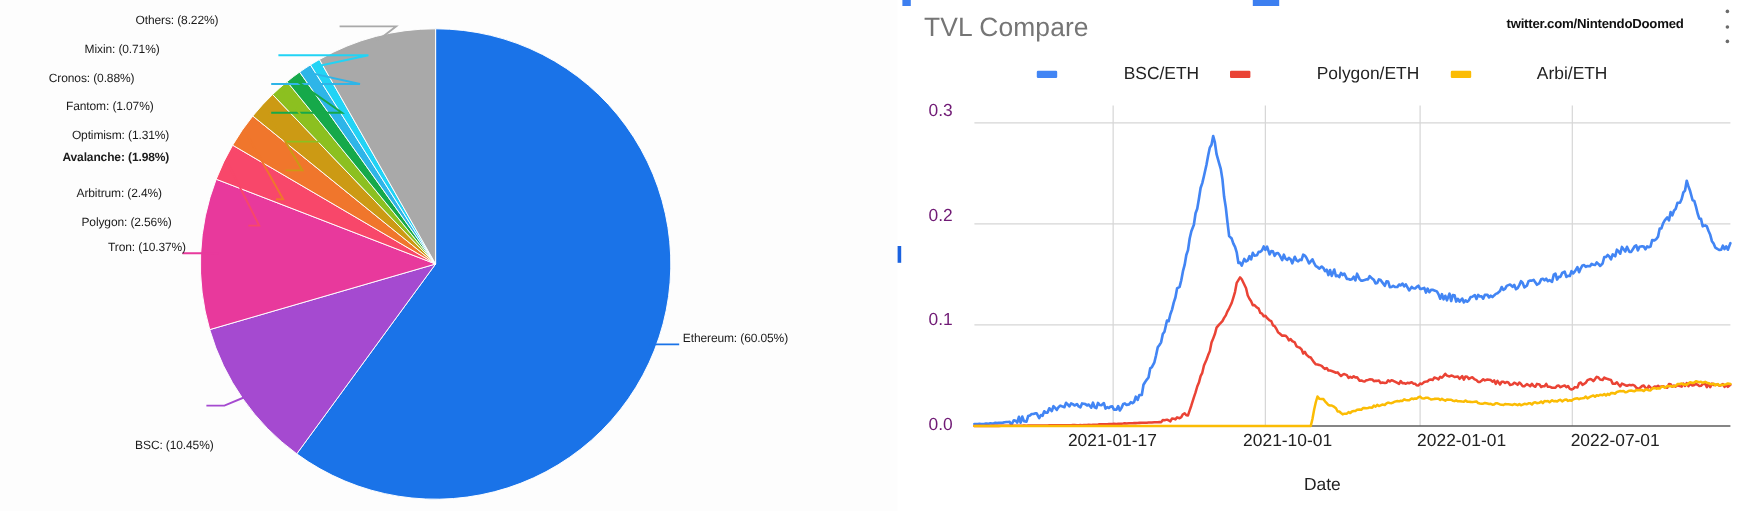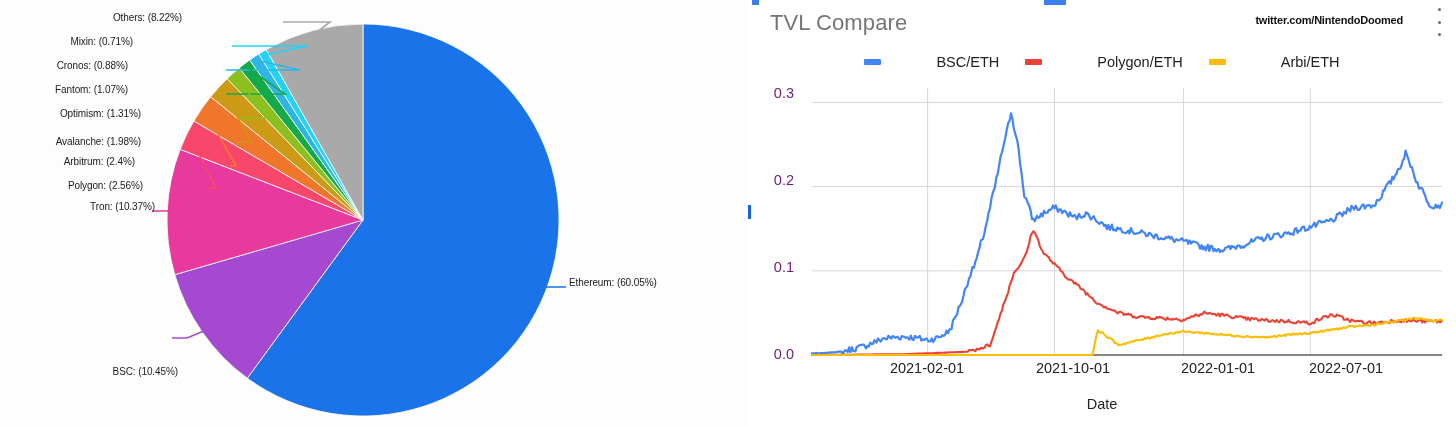--- a/index.html
+++ b/index.html
@@ -83,24 +83,24 @@
         <polyline points="221.6,90.2 252,142 238,142" fill="none" stroke="#cc9a14" stroke-width="1.6"></polyline>
         <polyline points="205.1,110.8 236,166 230,166" fill="none" stroke="#f0762c" stroke-width="1.6"></polyline>
         <polyline points="190.1,136.6 216,188 207,188" fill="none" stroke="#f8476a" stroke-width="1.6"></polyline>
         <polyline points="171.2,211.7 182,211 152,211" fill="none" stroke="#e8399c" stroke-width="1.6"></polyline>
         <polyline points="205.7,330.2 187,338 172,338" fill="none" stroke="#a54ad0" stroke-width="1.6"></polyline>
         <polyline points="545.5,279.6 542,287 566,287" fill="none" stroke="#1a73e8" stroke-width="1.6"></polyline>
       </svg>
 
     <div class="pie-label r" style="right:566px;top:12px;">Others: (8.22%)</div>
     <div class="pie-label r" style="right:615px;top:36px;">Mixin: (0.71%)</div>
-    <div class="pie-label r" style="right:620px;top:60px;margin-left:17px;">Cronos: (0.88%)</div>
+    <div class="pie-label r" style="right:636px;top:60px;margin-left:17px;">Cronos: (0.88%)</div>
     <div class="pie-label r" style="right:620px;top:84px;">Fantom: (1.07%)</div>
     <div class="pie-label r" style="right:607px;top:108px;">Optimism: (1.31%)</div>
-    <div class="pie-label r" style="right:607px;top:136px;">Avalanche: (1.98%)</div>
+    <div class="pie-label r" style="right:607px;top:126px;font-weight:bold;">Avalanche: (1.98%)</div>
     <div class="pie-label r" style="right:613px;top:156px;text-align:right;">Arbitrum: (2.4%)</div>
     <div class="pie-label r" style="right:605px;top:180px;">Polygon: (2.56%)</div>
     <div class="pie-label r" style="right:593px;top:201px;">Tron: (10.37%)</div>
     <div class="pie-label r" style="right:570px;top:328px;margin-top:38px;">BSC: (10.45%)</div>
     <div class="pie-label l" style="left:569px;top:277px;">Ethereum: (60.05%)</div>
   </div>
 
   <div id="line-panel">
 
     <div class="top-artifact" style="left:4px;top:0px;width:7px;height:5px;"></div>
@@ -143,21 +143,21 @@
           <line x1="64" x2="694" y1="355" y2="355" stroke="#5c5c5c" stroke-width="1.4"></line>
           <polyline points="64.0,353.3 65.4,353.4 66.8,353.3 68.2,353.2 69.6,353.3 71.0,353.3 72.4,353.2 73.8,353.0 75.9,353.2 77.3,352.8 78.7,352.9 80.1,352.8 81.5,352.4 82.9,352.6 84.3,352.4 86.4,352.4 87.8,352.2 89.2,351.9 90.6,351.7 92.0,351.7 93.4,351.6 94.8,354.1 96.9,350.2 98.3,350.6 99.7,352.1 101.1,347.4 102.5,352.2 103.9,347.2 105.3,351.0 107.4,351.4 108.8,346.7 110.3,346.2 111.7,345.0 113.1,345.0 114.5,344.5 115.9,344.5 118.0,348.4 119.4,345.9 120.8,346.5 122.2,342.7 123.6,343.9 125.0,343.8 126.4,340.2 128.5,342.6 129.9,338.5 131.3,339.9 132.7,341.6 134.1,339.3 135.5,338.0 136.9,338.6 139.0,339.3 140.4,335.7 141.8,337.1 143.2,338.6 144.6,336.1 146.0,336.8 147.4,337.9 149.5,336.7 150.9,338.7 152.3,339.5 153.7,336.2 155.1,336.5 156.5,336.8 157.9,337.9 159.3,337.1 161.4,339.7 162.8,335.6 164.2,339.4 165.6,340.1 167.0,335.8 168.4,337.5 169.8,337.7 171.9,335.9 173.3,340.5 174.7,339.3 176.1,340.0 177.5,338.8 178.9,338.7 180.3,341.3 182.4,341.3 183.8,338.4 185.2,342.0 186.6,339.9 188.0,336.6 189.4,336.2 190.8,337.4 192.9,337.0 194.3,335.2 195.7,336.0 197.1,334.9 198.5,330.6 200.0,333.3 201.4,329.3 203.5,329.2 204.9,320.6 206.3,318.3 207.7,316.3 209.1,314.6 210.5,307.0 211.9,306.0 214.0,301.9 215.4,296.0 216.8,289.4 218.2,287.5 219.6,285.3 221.0,278.4 222.4,276.5 224.5,267.1 225.9,267.7 227.3,261.9 228.7,258.0 230.1,252.2 231.5,247.9 232.9,240.4 235.0,239.1 236.4,233.5 237.8,226.0 239.2,220.8 240.6,212.5 242.0,208.4 243.4,198.7 244.8,192.7 246.9,187.3 248.3,177.7 249.7,173.9 251.1,165.6 252.5,156.7 253.9,152.6 255.3,146.7 257.4,137.3 258.8,129.6 260.2,123.0 261.6,120.6 263.0,113.4 264.4,118.7 265.8,128.5 267.9,136.0 269.3,140.7 270.7,149.5 272.1,164.0 273.5,172.8 274.9,185.3 276.3,196.8 278.4,198.8 279.8,203.0 281.2,205.8 282.6,210.3 284.0,219.1 285.4,218.8 286.8,221.3 288.9,215.8 290.4,217.9 291.8,217.0 293.2,213.5 294.6,216.2 296.0,210.7 297.4,213.0 299.5,212.7 300.9,209.8 302.3,209.9 303.7,208.6 305.1,205.4 306.5,208.2 307.9,205.5 310.0,211.9 311.4,209.3 312.8,209.5 314.2,213.2 315.6,211.1 317.0,210.8 318.4,212.7 320.5,216.8 321.9,212.2 323.3,215.6 324.7,216.6 326.1,214.9 327.5,216.1 328.9,219.4 331.0,214.0 332.4,217.0 333.8,217.8 335.2,216.4 336.6,216.7 338.0,212.2 339.4,213.0 340.8,215.0 342.9,219.5 344.3,217.8 345.7,216.1 347.1,219.3 348.5,221.8 349.9,222.5 351.3,223.9 353.4,222.1 354.8,223.3 356.2,226.0 357.6,224.8 359.0,229.2 360.4,225.0 361.8,229.9 363.9,224.6 365.3,230.2 366.7,229.6 368.1,230.9 369.5,227.4 370.9,229.2 372.3,228.0 374.4,232.4 375.8,232.5 377.2,233.1 378.6,232.7 380.1,230.6 381.5,233.6 382.9,228.1 385.0,232.6 386.4,233.9 387.8,233.8 389.2,233.4 390.6,232.8 392.0,232.8 393.4,230.2 395.5,232.2 396.9,233.2 398.3,236.2 399.7,235.8 401.1,232.8 402.5,233.4 403.9,235.3 406.0,238.2 407.4,234.5 408.8,234.7 410.2,239.3 411.6,239.2 413.0,238.2 414.4,239.1 416.5,239.2 417.9,237.1 419.3,237.9 420.7,236.3 422.1,238.6 423.5,236.9 424.9,239.4 426.3,242.0 428.4,239.1 429.8,240.2 431.2,240.4 432.6,239.1 434.0,238.1 435.4,240.7 436.8,240.7 438.9,239.9 440.3,243.8 441.7,240.5 443.1,243.5 444.5,241.6 445.9,241.5 447.3,242.0 449.4,242.8 450.8,245.3 452.2,248.9 453.6,245.1 455.0,249.4 456.4,246.5 457.8,250.3 459.9,244.7 461.3,250.9 462.7,245.8 464.1,246.0 465.5,251.3 466.9,249.0 468.3,251.3 470.5,248.8 471.9,252.0 473.3,250.3 474.7,251.4 476.1,250.2 477.5,247.6 478.9,247.3 481.0,245.9 482.4,249.1 483.8,245.8 485.2,247.1 486.6,246.9 488.0,248.9 489.4,245.7 491.5,245.6 492.9,247.9 494.3,246.4 495.7,247.6 497.1,246.2 498.5,244.9 499.9,244.4 502.0,242.5 503.4,239.2 504.8,241.6 506.2,240.8 507.6,238.2 509.0,237.6 510.4,237.1 512.5,239.0 513.9,237.4 515.3,241.0 516.7,240.1 518.1,237.6 519.5,234.3 520.9,235.8 522.3,239.5 524.4,238.1 525.8,234.3 527.2,233.8 528.6,233.9 530.0,233.2 531.4,235.3 532.8,237.3 534.9,235.9 536.3,232.8 537.7,232.3 539.1,233.6 540.5,232.2 541.9,234.3 543.3,233.5 545.4,234.8 546.8,228.9 548.2,228.1 549.6,233.0 551.0,230.7 552.4,230.7 553.8,227.5 555.9,226.4 557.3,230.8 558.7,229.8 560.2,230.0 561.6,226.0 563.0,227.8 564.4,226.1 566.5,222.7 567.9,226.8 569.3,223.6 570.7,221.2 572.1,220.9 573.5,222.4 574.9,221.7 577.0,221.9 578.4,219.9 579.8,220.6 581.2,220.8 582.6,218.7 584.0,219.9 585.4,221.6 587.5,219.6 588.9,214.2 590.3,214.2 591.7,212.5 593.1,213.8 594.5,216.1 595.9,212.0 598.0,213.6 599.4,208.1 600.8,209.5 602.2,211.4 603.6,205.8 605.0,207.7 606.4,209.6 607.8,205.7 609.9,210.0 611.3,209.9 612.7,207.7 614.1,205.4 615.5,204.5 616.9,208.6 618.3,205.6 620.4,205.2 621.8,205.4 623.2,207.7 624.6,205.4 626.0,206.0 627.4,205.5 628.8,200.1 630.9,200.3 632.3,199.1 633.7,197.2 635.1,190.4 636.5,190.3 637.9,186.1 639.3,183.7 641.4,181.2 642.8,183.7 644.2,176.7 645.6,179.4 647.0,175.6 648.4,174.1 649.9,169.0 652.0,168.9 653.4,165.8 654.8,160.3 656.2,158.8 657.6,150.6 659.0,155.2 660.4,159.0 662.5,166.9 663.9,167.4 665.3,172.2 666.7,177.9 668.1,182.2 669.5,182.4 670.9,188.6 673.0,187.8 674.4,188.7 675.8,192.5 677.2,195.7 678.6,201.0 680.0,203.0 681.4,206.3 683.5,207.6 684.9,208.3 686.3,208.1 687.7,204.7 689.1,207.6 690.5,205.4 691.9,208.1 694.0,202.6" fill="none" stroke="#4285f4" stroke-width="2.2" stroke-linejoin="round" stroke-linecap="round"></polyline>
           <polyline points="64.0,355.0 65.4,355.0 66.8,355.0 68.2,354.9 69.6,355.0 71.0,355.0 72.4,355.0 73.8,354.9 75.9,355.0 77.3,355.0 78.7,354.9 80.1,354.8 81.5,354.9 82.9,354.8 84.3,354.9 86.4,354.8 87.8,354.8 89.2,354.8 90.6,354.8 92.0,354.8 93.4,354.8 94.8,354.8 96.9,354.7 98.3,354.7 99.7,354.8 101.1,354.8 102.5,354.7 103.9,354.7 105.3,354.6 107.4,354.7 108.8,354.6 110.3,354.6 111.7,354.6 113.1,354.5 114.5,354.5 115.9,354.6 118.0,354.6 119.4,354.5 120.8,354.5 122.2,354.5 123.6,354.6 125.0,354.5 126.4,354.4 128.5,354.4 129.9,354.4 131.3,354.4 132.7,354.4 134.1,354.4 135.5,354.3 136.9,354.4 139.0,354.4 140.4,354.4 141.8,354.4 143.2,354.3 144.6,354.3 146.0,354.2 147.4,354.2 149.5,354.3 150.9,354.3 152.3,354.2 153.7,354.3 155.1,354.2 156.5,354.2 157.9,354.2 159.3,354.0 161.4,354.1 162.8,354.0 164.2,353.9 165.6,353.9 167.0,353.8 168.4,353.6 169.8,353.6 171.9,353.6 173.3,353.6 174.7,353.5 176.1,353.4 177.5,353.4 178.9,353.3 180.3,353.2 182.4,353.3 183.8,353.2 185.2,353.2 186.6,353.1 188.0,353.0 189.4,352.8 190.8,352.9 192.9,352.7 194.3,352.7 195.7,352.7 197.1,352.6 198.5,352.6 200.0,352.5 201.4,352.4 203.5,352.3 204.9,352.3 206.3,352.2 207.7,352.2 209.1,352.1 210.5,352.1 211.9,352.0 214.0,351.8 215.4,351.9 216.8,351.8 218.2,351.7 219.6,351.8 221.0,350.0 222.4,350.2 224.5,349.7 225.9,350.4 227.3,351.1 228.7,348.7 230.1,348.9 231.5,349.5 232.9,347.8 235.0,348.5 236.4,347.7 237.8,345.2 239.2,344.4 240.6,346.1 242.0,346.2 243.4,341.9 244.8,337.9 246.9,331.1 248.3,327.0 249.7,322.1 251.1,318.8 252.5,313.4 253.9,310.7 255.3,304.6 257.4,299.8 258.8,295.9 260.2,292.6 261.6,285.4 263.0,282.0 264.4,278.4 265.8,273.0 267.9,270.5 269.3,269.1 270.7,267.6 272.1,264.9 273.5,262.8 274.9,259.4 276.3,256.9 278.4,252.5 279.8,248.0 281.2,243.2 282.6,235.7 284.0,233.4 285.4,231.2 286.8,232.7 288.9,237.1 290.4,240.2 291.8,246.2 293.2,249.0 294.6,251.1 296.0,254.3 297.4,254.2 299.5,256.3 300.9,257.2 302.3,260.8 303.7,261.4 305.1,263.6 306.5,263.1 307.9,265.0 310.0,267.0 311.4,267.6 312.8,271.1 314.2,271.8 315.6,273.9 317.0,276.8 318.4,277.9 320.5,279.8 321.9,279.6 323.3,279.7 324.7,281.1 326.1,283.6 327.5,282.6 328.9,284.3 331.0,285.4 332.4,288.6 333.8,289.3 335.2,289.8 336.6,291.1 338.0,294.6 339.4,293.2 340.8,295.7 342.9,297.5 344.3,297.9 345.7,300.1 347.1,302.0 348.5,303.6 349.9,303.7 351.3,304.1 353.4,304.9 354.8,306.4 356.2,307.4 357.6,306.7 359.0,308.7 360.4,308.8 361.8,309.2 363.9,310.0 365.3,310.6 366.7,310.3 368.1,312.0 369.5,313.3 370.9,312.2 372.3,311.7 374.4,312.6 375.8,314.9 377.2,314.0 378.6,314.8 380.1,313.5 381.5,314.6 382.9,314.3 385.0,317.3 386.4,317.0 387.8,317.7 389.2,317.9 390.6,316.9 392.0,316.6 393.4,316.1 395.5,316.2 396.9,317.7 398.3,317.3 399.7,317.4 401.1,317.1 402.5,319.1 403.9,318.7 406.0,319.2 407.4,318.9 408.8,316.9 410.2,317.9 411.6,316.8 413.0,317.3 414.4,318.0 416.5,319.1 417.9,319.9 419.3,317.5 420.7,319.3 422.1,319.2 423.5,319.8 424.9,319.0 426.3,319.4 428.4,318.5 429.8,319.7 431.2,319.7 432.6,321.1 434.0,321.3 435.4,319.6 436.8,320.1 438.9,318.4 440.3,318.0 441.7,317.9 443.1,316.4 444.5,316.2 445.9,316.6 447.3,314.6 449.4,315.3 450.8,316.1 452.2,314.0 453.6,314.8 455.0,313.2 456.4,311.5 457.8,313.0 459.9,313.7 461.3,313.0 462.7,313.3 464.1,314.2 465.5,314.0 466.9,313.8 468.3,315.7 470.5,313.4 471.9,316.4 473.3,313.7 474.7,313.9 476.1,315.8 477.5,314.9 478.9,314.4 481.0,316.2 482.4,316.8 483.8,318.3 485.2,318.3 486.6,317.3 488.0,316.1 489.4,317.0 491.5,316.3 492.9,316.4 494.3,316.7 495.7,318.1 497.1,317.0 498.5,319.9 499.9,317.4 502.0,320.4 503.4,318.1 504.8,318.2 506.2,319.2 507.6,318.3 509.0,318.8 510.4,320.8 512.5,320.3 513.9,318.9 515.3,319.6 516.7,320.7 518.1,318.8 519.5,320.0 520.9,321.8 522.3,321.8 524.4,320.1 525.8,320.9 527.2,321.9 528.6,319.8 530.0,321.6 531.4,322.3 532.8,319.9 534.9,320.4 536.3,322.5 537.7,321.8 539.1,321.9 540.5,319.9 541.9,322.3 543.3,322.2 545.4,323.1 546.8,323.2 548.2,323.1 549.6,321.4 551.0,321.3 552.4,322.7 553.8,322.0 555.9,321.2 557.3,322.7 558.7,321.7 560.2,324.1 561.6,324.6 563.0,324.1 564.4,322.6 566.5,323.0 567.9,319.3 569.3,318.8 570.7,320.7 572.1,319.9 573.5,319.0 574.9,316.8 577.0,315.9 578.4,316.3 579.8,317.6 581.2,315.9 582.6,314.0 584.0,314.6 585.4,316.3 587.5,316.7 588.9,314.6 590.3,315.5 591.7,315.8 593.1,316.3 594.5,316.6 595.9,319.7 598.0,319.7 599.4,318.6 600.8,320.4 602.2,322.0 603.6,319.6 605.0,320.3 606.4,321.0 607.8,321.5 609.9,320.7 611.3,321.1 612.7,320.7 614.1,321.3 615.5,323.0 616.9,323.8 618.3,323.5 620.4,321.7 621.8,321.2 623.2,323.2 624.6,324.2 626.0,321.6 627.4,322.9 628.8,323.8 630.9,322.1 632.3,322.3 633.7,321.5 635.1,322.7 636.5,322.1 637.9,321.8 639.3,322.6 641.4,323.1 642.8,320.1 644.2,320.2 645.6,322.3 647.0,321.3 648.4,322.2 649.9,321.0 652.0,321.8 653.4,322.2 654.8,319.6 656.2,321.7 657.6,319.2 659.0,321.9 660.4,320.0 662.5,321.3 663.9,320.9 665.3,319.8 666.7,320.7 668.1,321.7 669.5,321.5 670.9,320.1 673.0,319.7 674.4,322.6 675.8,319.5 677.2,322.6 678.6,319.6 680.0,320.9 681.4,320.6 683.5,320.5 684.9,321.5 686.3,320.9 687.7,320.1 689.1,322.4 690.5,320.9 691.9,322.4 694.0,320.6" fill="none" stroke="#ea4335" stroke-width="2.1" stroke-linejoin="round" stroke-linecap="round"></polyline>
           <polyline points="64.0,355.0 65.4,355.0 66.8,355.0 68.2,355.0 69.6,355.0 71.0,355.0 72.4,355.0 73.8,355.0 75.9,355.0 77.3,355.0 78.7,355.0 80.1,355.0 81.5,355.0 82.9,355.0 84.3,355.0 86.4,355.0 87.8,355.0 89.2,355.0 90.6,355.0 92.0,355.0 93.4,355.0 94.8,355.0 96.9,355.0 98.3,355.0 99.7,355.0 101.1,355.0 102.5,355.0 103.9,355.0 105.3,355.0 107.4,355.0 108.8,355.0 110.3,355.0 111.7,355.0 113.1,355.0 114.5,355.0 115.9,355.0 118.0,355.0 119.4,355.0 120.8,355.0 122.2,355.0 123.6,355.0 125.0,355.0 126.4,355.0 128.5,355.0 129.9,355.0 131.3,355.0 132.7,355.0 134.1,355.0 135.5,355.0 136.9,355.0 139.0,355.0 140.4,355.0 141.8,355.0 143.2,355.0 144.6,355.0 146.0,355.0 147.4,355.0 149.5,355.0 150.9,355.0 152.3,355.0 153.7,355.0 155.1,355.0 156.5,355.0 157.9,355.0 159.3,355.0 161.4,355.0 162.8,355.0 164.2,355.0 165.6,355.0 167.0,355.0 168.4,355.0 169.8,355.0 171.9,355.0 173.3,355.0 174.7,355.0 176.1,355.0 177.5,355.0 178.9,355.0 180.3,355.0 182.4,355.0 183.8,355.0 185.2,355.0 186.6,355.0 188.0,355.0 189.4,355.0 190.8,355.0 192.9,355.0 194.3,355.0 195.7,355.0 197.1,355.0 198.5,355.0 200.0,355.0 201.4,355.0 203.5,355.0 204.9,355.0 206.3,355.0 207.7,355.0 209.1,355.0 210.5,355.0 211.9,355.0 214.0,355.0 215.4,355.0 216.8,355.0 218.2,355.0 219.6,355.0 221.0,355.0 222.4,355.0 224.5,355.0 225.9,355.0 227.3,355.0 228.7,355.0 230.1,355.0 231.5,355.0 232.9,355.0 235.0,355.0 236.4,355.0 237.8,355.0 239.2,355.0 240.6,355.0 242.0,355.0 243.4,355.0 244.8,355.0 246.9,355.0 248.3,355.0 249.7,355.0 251.1,355.0 252.5,355.0 253.9,355.0 255.3,355.0 257.4,355.0 258.8,355.0 260.2,355.0 261.6,355.0 263.0,355.0 264.4,355.0 265.8,355.0 267.9,355.0 269.3,355.0 270.7,355.0 272.1,355.0 273.5,355.0 274.9,355.0 276.3,355.0 278.4,355.0 279.8,355.0 281.2,355.0 282.6,355.0 284.0,355.0 285.4,355.0 286.8,355.0 288.9,355.0 290.4,355.0 291.8,355.0 293.2,355.0 294.6,355.0 296.0,355.0 297.4,355.0 299.5,355.0 300.9,355.0 302.3,355.0 303.7,355.0 305.1,355.0 306.5,355.0 307.9,355.0 310.0,355.0 311.4,355.0 312.8,355.0 314.2,355.0 315.6,355.0 317.0,355.0 318.4,355.0 320.5,355.0 321.9,355.0 323.3,355.0 324.7,355.0 326.1,355.0 327.5,355.0 328.9,355.0 331.0,355.0 332.4,355.0 333.8,355.0 335.2,355.0 336.6,355.0 338.0,355.0 339.4,355.0 340.8,355.0 342.9,355.0 344.3,355.0 345.7,349.1 347.1,341.4 348.5,335.2 349.9,330.4 351.3,332.2 353.4,332.4 354.8,332.6 356.2,334.4 357.6,335.9 359.0,337.5 360.4,337.9 361.8,337.9 363.9,339.1 365.3,340.2 366.7,342.9 368.1,342.9 369.5,344.2 370.9,345.3 372.3,344.7 374.4,344.7 375.8,343.4 377.2,344.2 378.6,342.9 380.1,342.5 381.5,342.5 382.9,341.5 385.0,341.2 386.4,341.5 387.8,340.1 389.2,340.1 390.6,340.2 392.0,340.0 393.4,339.5 395.5,339.7 396.9,337.9 398.3,338.9 399.7,337.4 401.1,338.4 402.5,337.8 403.9,337.1 406.0,337.5 407.4,336.2 408.8,335.5 410.2,335.9 411.6,336.0 413.0,335.4 414.4,334.7 416.5,334.1 417.9,334.5 419.3,334.0 420.7,334.1 422.1,332.8 423.5,333.3 424.9,333.5 426.3,333.6 428.4,332.0 429.8,332.6 431.2,332.0 432.6,332.2 434.0,331.0 435.4,330.5 436.8,331.8 438.9,332.0 440.3,331.5 441.7,331.4 443.1,332.1 444.5,332.9 445.9,332.8 447.3,332.4 449.4,332.3 450.8,332.2 452.2,333.3 453.6,332.3 455.0,333.3 456.4,333.9 457.8,332.9 459.9,333.2 461.3,333.1 462.7,333.9 464.1,334.3 465.5,333.7 466.9,334.4 468.3,334.3 470.5,334.6 471.9,334.7 473.3,333.7 474.7,334.7 476.1,334.8 477.5,334.9 478.9,335.1 481.0,334.7 482.4,334.5 483.8,335.9 485.2,336.2 486.6,336.4 488.0,336.4 489.4,335.8 491.5,336.3 492.9,336.7 494.3,336.5 495.7,337.2 497.1,337.0 498.5,336.0 499.9,336.1 502.0,337.0 503.4,337.2 504.8,337.5 506.2,336.7 507.6,336.9 509.0,336.9 510.4,337.1 512.5,337.4 513.9,336.7 515.3,337.1 516.7,337.6 518.1,336.7 519.5,337.7 520.9,337.2 522.3,336.5 524.4,336.9 525.8,336.1 527.2,336.0 528.6,337.1 530.0,335.6 531.4,335.2 532.8,336.0 534.9,335.7 536.3,334.6 537.7,335.9 539.1,334.2 540.5,334.3 541.9,334.2 543.3,335.2 545.4,333.5 546.8,334.4 548.2,334.1 549.6,334.6 551.0,333.5 552.4,333.2 553.8,334.5 555.9,333.1 557.3,332.9 558.7,334.1 560.2,333.6 561.6,334.0 563.0,332.8 564.4,332.3 566.5,331.9 567.9,332.7 569.3,332.0 570.7,331.9 572.1,331.6 573.5,330.4 574.9,332.0 577.0,330.8 578.4,330.1 579.8,329.5 581.2,330.6 582.6,329.4 584.0,329.8 585.4,329.0 587.5,329.4 588.9,328.4 590.3,329.6 591.7,328.2 593.1,329.1 594.5,327.6 595.9,327.5 598.0,328.1 599.4,326.6 600.8,326.2 602.2,325.9 603.6,326.0 605.0,325.8 606.4,326.9 607.8,326.6 609.9,325.6 611.3,325.5 612.7,325.8 614.1,326.1 615.5,325.1 616.9,325.2 618.3,325.1 620.4,325.1 621.8,325.9 623.2,324.6 624.6,324.6 626.0,325.2 627.4,325.4 628.8,323.8 630.9,323.4 632.3,323.9 633.7,323.5 635.1,323.8 636.5,322.3 637.9,322.1 639.3,323.1 641.4,321.7 642.8,321.9 644.2,321.7 645.6,322.0 647.0,321.8 648.4,321.6 649.9,320.1 652.0,320.0 653.4,319.6 654.8,320.5 656.2,320.4 657.6,320.7 659.0,319.6 660.4,318.5 662.5,319.2 663.9,318.8 665.3,317.7 666.7,318.1 668.1,318.5 669.5,318.2 670.9,319.0 673.0,318.2 674.4,318.9 675.8,319.3 677.2,320.0 678.6,320.3 680.0,319.6 681.4,321.2 683.5,320.0 684.9,321.3 686.3,320.7 687.7,320.9 689.1,320.5 690.5,320.2 691.9,319.6 694.0,320.0" fill="none" stroke="#fbbc04" stroke-width="2.1" stroke-linejoin="round" stroke-linecap="round"></polyline>
         </svg>
       <div id="ytick-0" class="ytick" style="top:355px;left:-6px;width:52px;">0.0</div>
       <div id="ytick-1" class="ytick" style="top:268px;left:-6px;width:52px;">0.1</div>
       <div id="ytick-2" class="ytick" style="top:181px;left:-6px;width:52px;">0.2</div>
       <div id="ytick-3" class="ytick" style="top:94px;left:-6px;width:52px;">0.3</div>
 
-      <div class="xtick" style="left:179px;">2021-02-01</div>
+      <div class="xtick" style="left:179px;">2021-01-17</div>
       <div class="xtick" style="left:325px;">2021-10-01</div>
       <div class="xtick" style="left:470px;">2022-01-01</div>
       <div class="xtick" style="left:598px;">2022-07-01</div>
 
       <div id="xaxis-title">Date</div>
     </div>
   </div>
 </div>
 
 </body></html>

